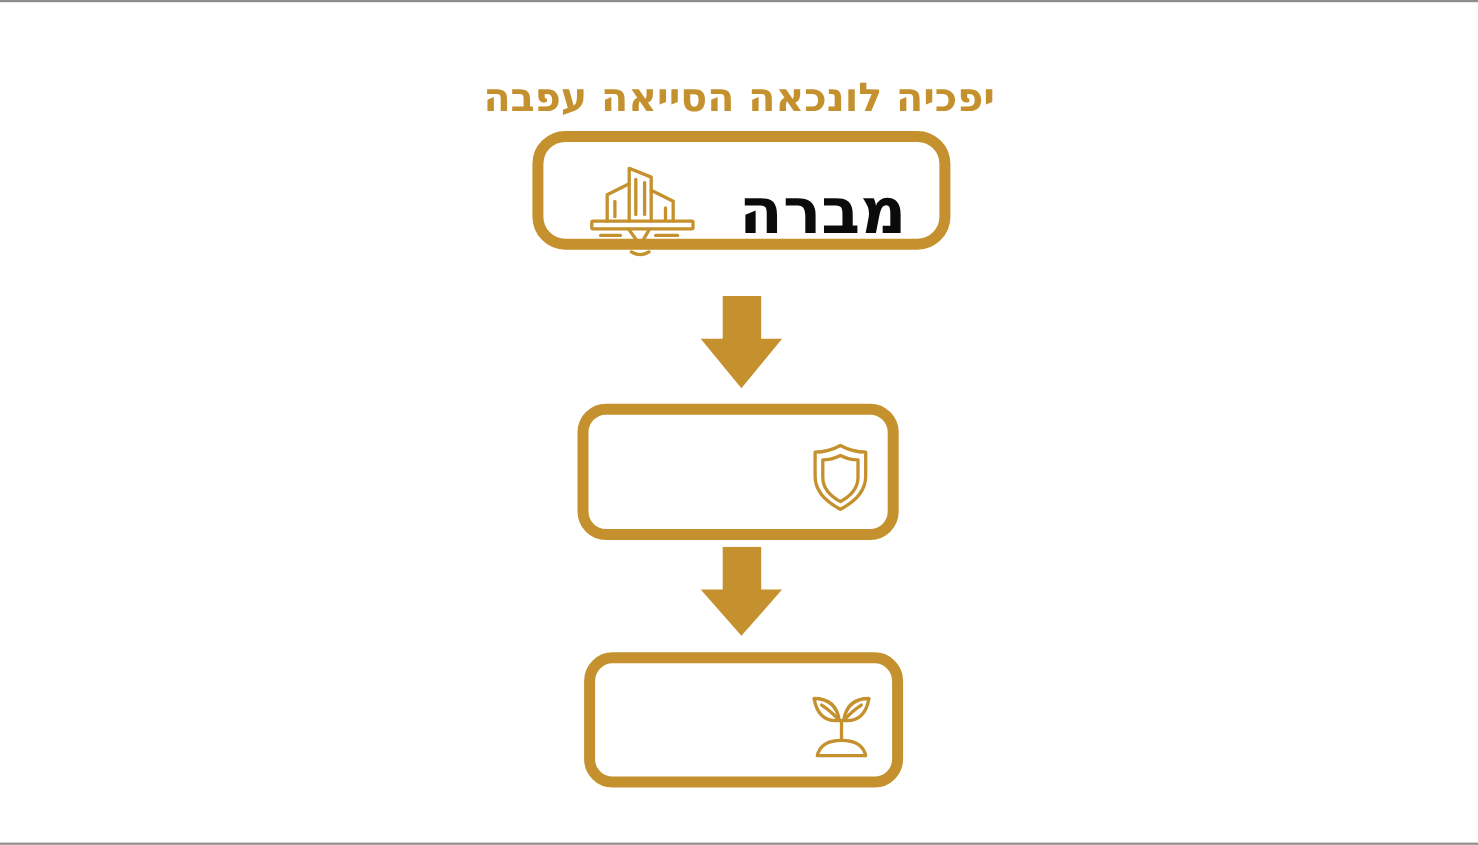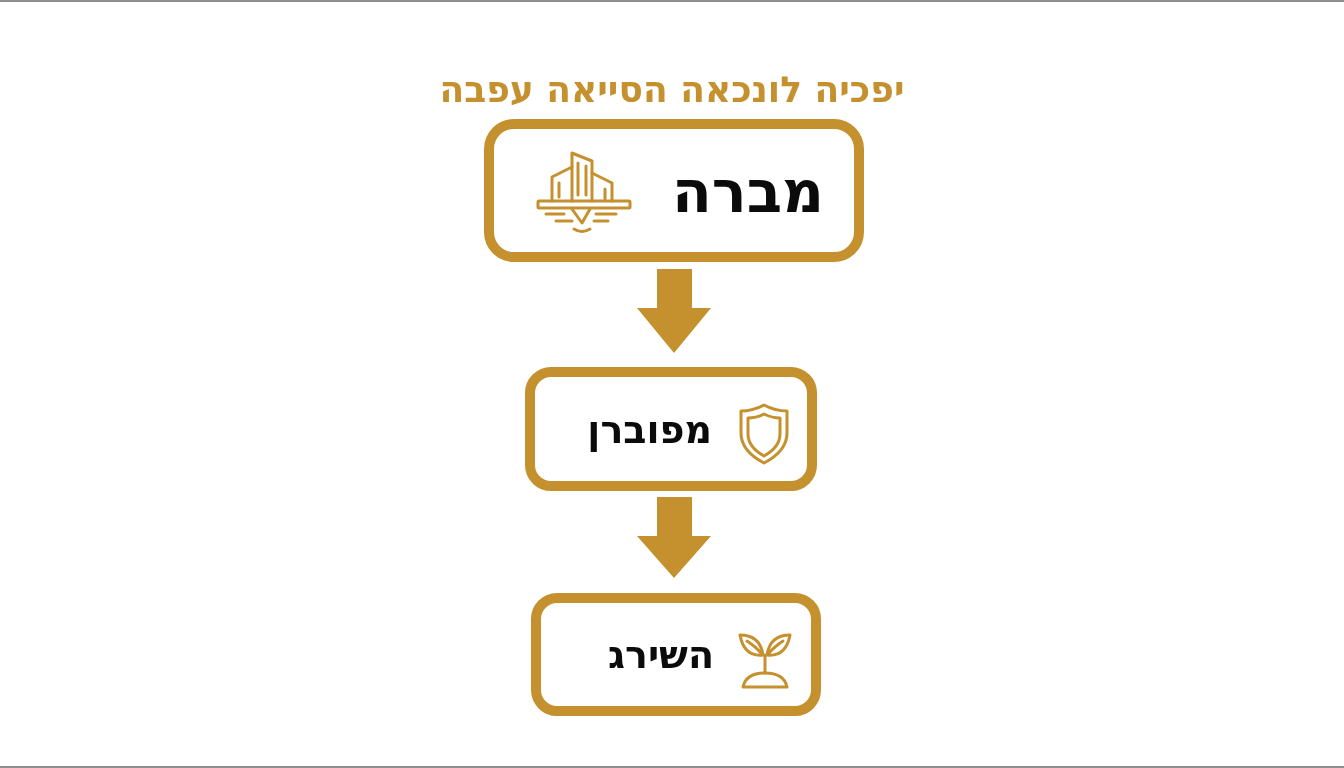--- a/index.html
+++ b/index.html
@@ -55,21 +55,21 @@
       font-weight: bold;
       white-space: nowrap;
     }
     .node .icon {
       display: flex;
       align-items: center;
       justify-content: center;
     }
 
     #node1 {
-      left: 484px; top: 119px; width: 380px; height: 143px;
+      left: 484px; top: 119px; width: 380px; height: 108px;
       border-radius: 30px;
     }
     #node1 .label {
       position: absolute;
       right: 30px;
       top: 28px;
       font-size: 58px;
       line-height: 70px;
     }
     #node1 .icon {
@@ -162,37 +162,35 @@
   </span>
 </div>
 
 <div id="arrow1" class="arrow">
   <svg width="76" height="84" viewBox="0 0 76 84">
     <polygon points="21,0 56,0 56,39 75,39 38,84 1,39 21,39" fill="#c4912e"></polygon>
   </svg>
 </div>
 
 <div id="node2" class="node">
-  <span class="label">מפוברן</span>
   <span class="icon">
     <svg width="58" height="66" viewBox="0 0 58 66" fill="none" stroke="#c4912e" stroke-width="3" stroke-linejoin="round">
       <path d="M29 4 Q18 10 6 10 V32 Q6 50 29 62 Q52 50 52 32 V10 Q40 10 29 4 Z"></path>
       <path d="M29 13 Q21 17 13 17 V33 Q13 46 29 55 Q45 46 45 33 V17 Q37 17 29 13 Z"></path>
     </svg>
   </span>
 </div>
 
 <div id="arrow2" class="arrow">
   <svg width="76" height="84" viewBox="0 0 76 84">
     <polygon points="21,0 56,0 56,39 75,39 38,81 1,39 21,39" fill="#c4912e"></polygon>
   </svg>
 </div>
 
 <div id="node3" class="node">
-  <span class="label">השירג</span>
   <span class="icon">
     <svg width="62" height="66" viewBox="0 0 62 66" fill="none" stroke="#c4912e" stroke-width="3" stroke-linecap="round" stroke-linejoin="round">
 
       <path d="M29 28 Q10 30 6 8 Q26 8 29 28 Z"></path>
       <path d="M13 14 Q22 20 27 26"></path>
 
       <path d="M33 28 Q52 30 56 8 Q36 8 33 28 Z"></path>
       <path d="M49 14 Q40 20 35 26"></path>
 
       <path d="M31 28 V46"></path>

